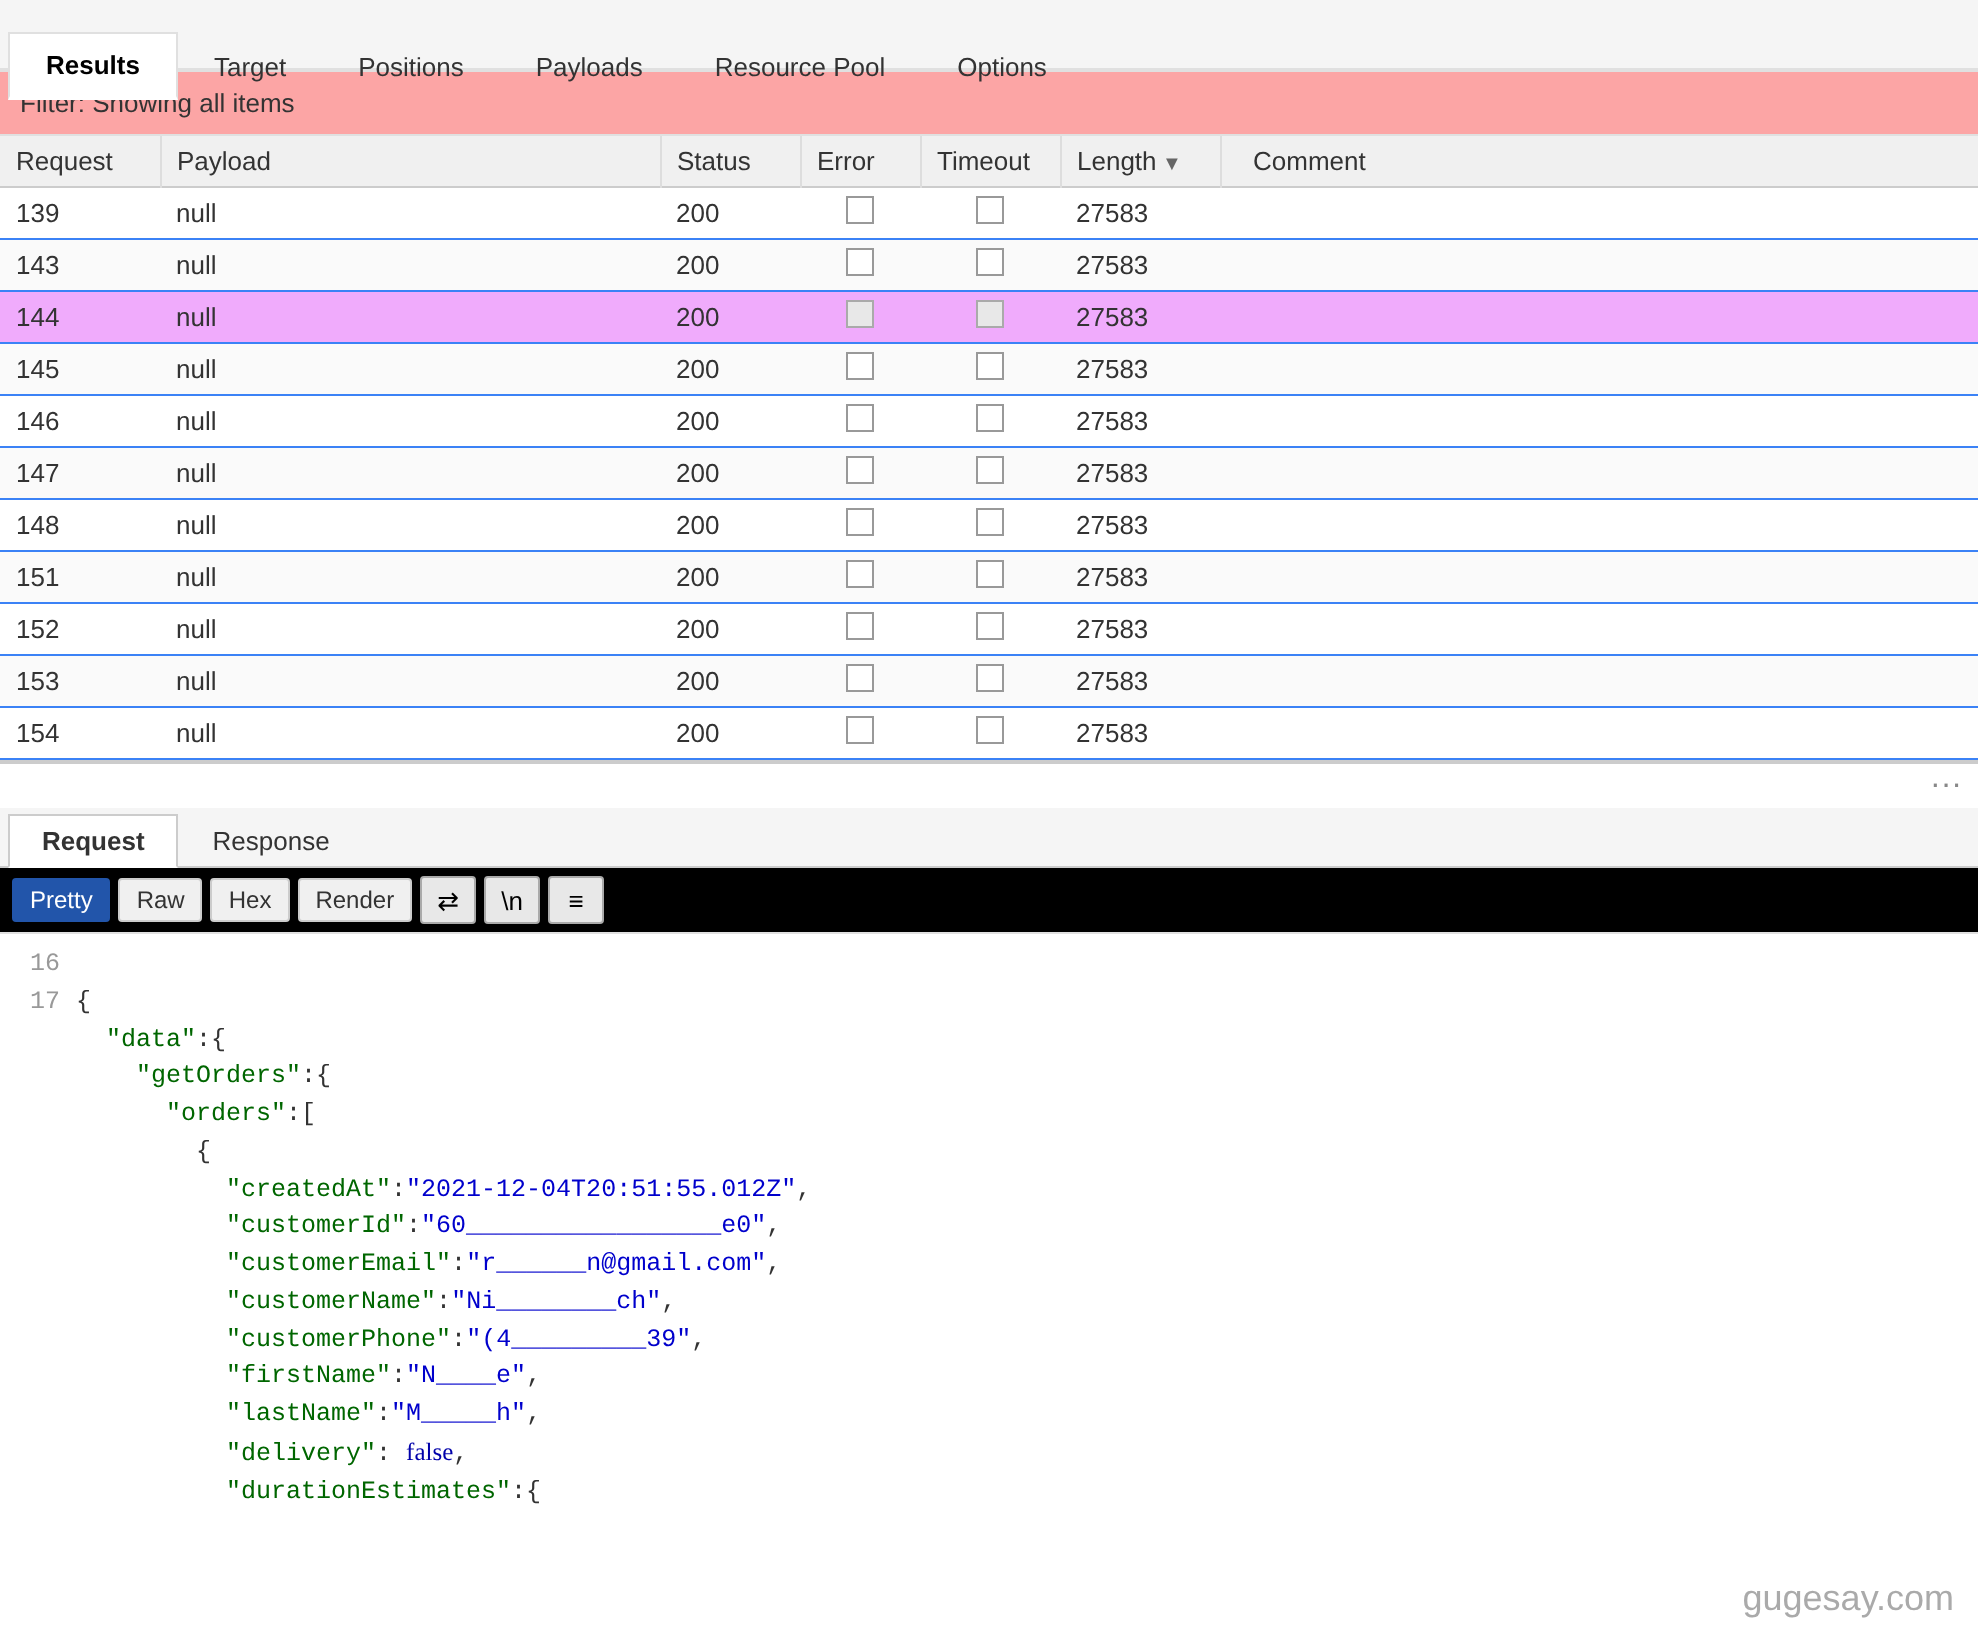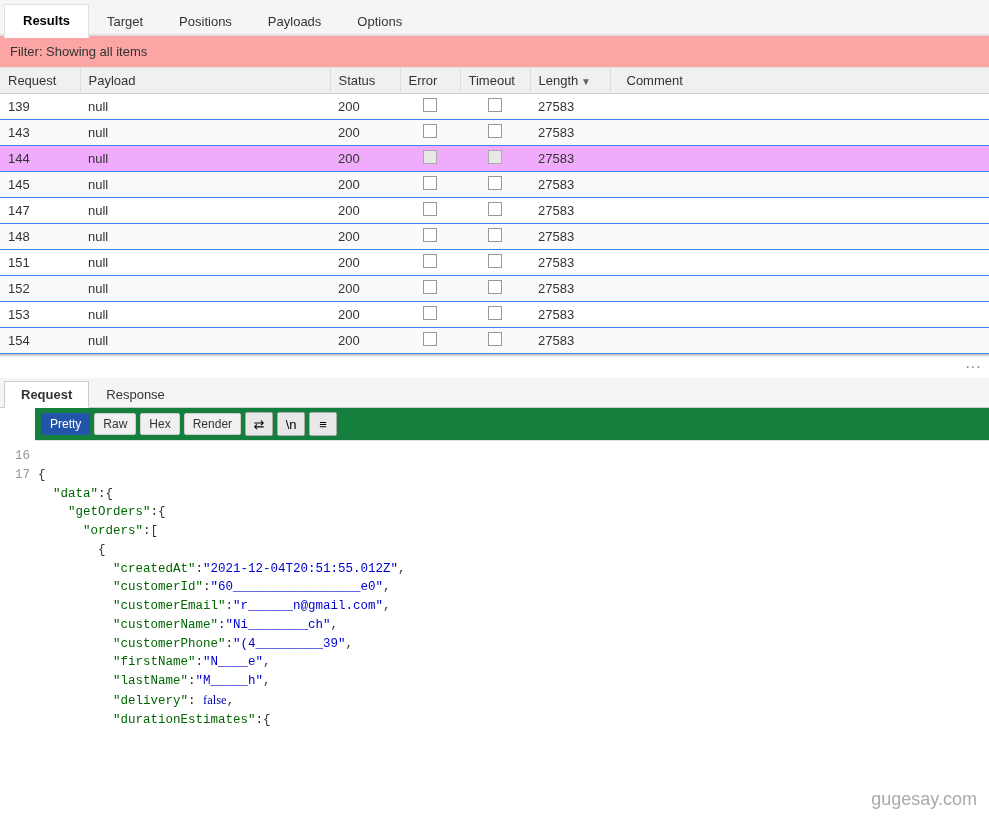--- a/index.html
+++ b/index.html
@@ -20,21 +20,21 @@
       padding: 0 4px;
     }
     .top-tab {
       padding: 8px 18px;
       cursor: pointer;
       color: #333;
       font-size: 13px;
       border: none;
       background: none;
       position: relative;
-      top: 4px;
+      top: 16px;
     }
     .top-tab.active {
       background: #fff;
       border: 1px solid #e0e0e0;
       border-bottom: 2px solid #fff;
       font-weight: bold;
       color: #000;
     }
 
     
@@ -136,22 +136,21 @@
       font-weight: bold;
     }
 
     
     .editor-toolbar {
       display: flex;
       align-items: center;
       padding: 4px 6px;
       gap: 4px;
       border-bottom: 1px solid #e0e0e0;
-      background: #15803d;
-      margin-left: 35px;
+      background: #000000;
     }
     .toolbar-btn {
       padding: 3px 8px;
       font-size: 12px;
       border: 1px solid #ccc;
       background: #f0f0f0;
       cursor: pointer;
       color: #333;
       border-radius: 2px;
     }
@@ -217,20 +216,21 @@
     }
   </style>
 </head>
 <body>
 
 <div class="top-tabs">
   <button class="top-tab active">Results</button>
   <button class="top-tab">Target</button>
   <button class="top-tab">Positions</button>
   <button class="top-tab">Payloads</button>
+  <button class="top-tab">Resource Pool</button>
   <button class="top-tab">Options</button>
 </div>
 
 <div class="filter-bar">
   <span>Filter: Showing all items</span>
 </div>
 
 <div class="table-wrapper">
   <table class="results-table">
     <thead>
@@ -275,20 +275,29 @@
         <tr>
           <td class="col-request">145</td>
           <td class="col-payload">null</td>
           <td class="col-status">200</td>
           <td class="col-error"><span class="cb"></span></td>
           <td class="col-timeout"><span class="cb"></span></td>
           <td class="col-length">27583</td>
           <td class="col-comment"></td>
         </tr>
         <tr>
+          <td class="col-request">146</td>
+          <td class="col-payload">null</td>
+          <td class="col-status">200</td>
+          <td class="col-error"><span class="cb"></span></td>
+          <td class="col-timeout"><span class="cb"></span></td>
+          <td class="col-length">27583</td>
+          <td class="col-comment"></td>
+        </tr>
+        <tr>
           <td class="col-request">147</td>
           <td class="col-payload">null</td>
           <td class="col-status">200</td>
           <td class="col-error"><span class="cb"></span></td>
           <td class="col-timeout"><span class="cb"></span></td>
           <td class="col-length">27583</td>
           <td class="col-comment"></td>
         </tr>
         <tr>
           <td class="col-request">148</td>

